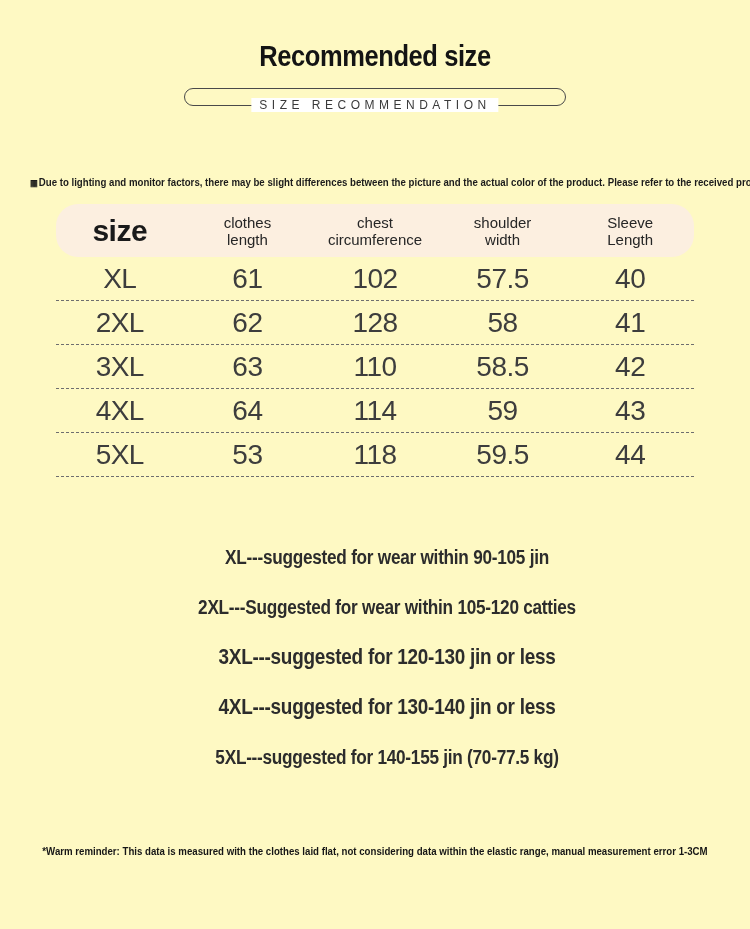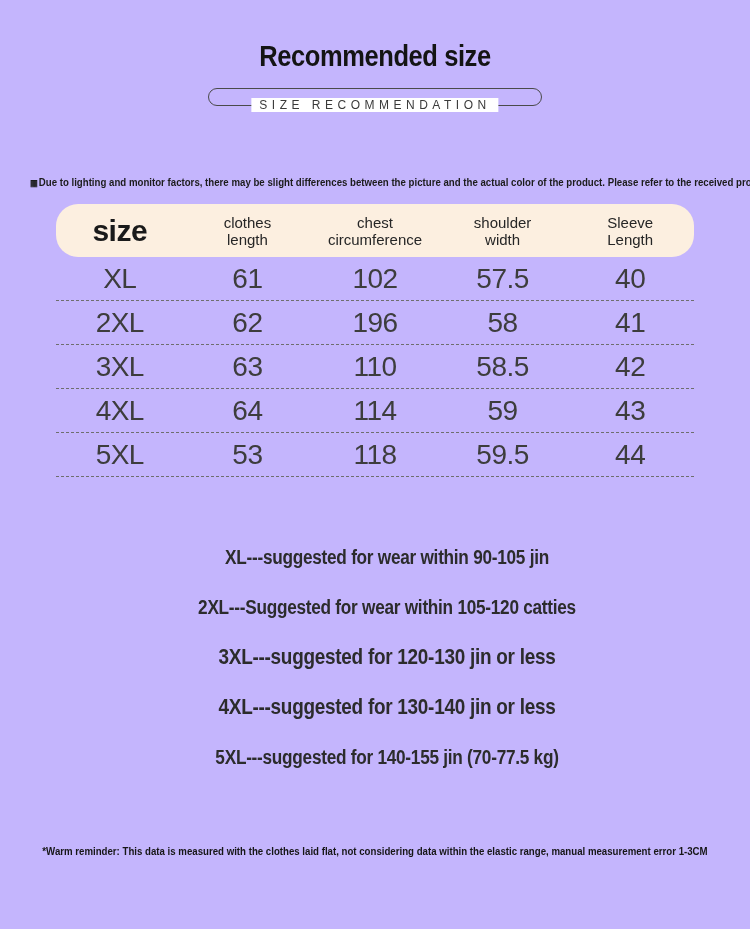--- a/index.html
+++ b/index.html
@@ -1,42 +1,42 @@
 <!DOCTYPE html>
 <html><head>
 <meta charset="utf-8">
 <style>
   * { margin:0; padding:0; box-sizing:border-box; }
   html,body { background:#ffffff; }
   .page {
     position:relative;
     width:750px; height:929px;
     margin:0 auto;
-    background:#c4b5fd;
+    background:#fef9c3;
     font-family:"Liberation Sans", sans-serif;
     color:#222;
     overflow:hidden;
   }
   
   .title {
     margin-top:40px;
     text-align:center;
     font-size:30px;
     line-height:32px;
     font-weight:bold;
     color:#141414;
     letter-spacing:-0.5px;
     transform:scaleX(0.85);
     transform-origin:50% 50%;
     white-space:nowrap;
   }
   
   .badge-pill {
     position:relative;
-    width:334px; height:18px;
+    width:382px; height:18px;
     margin:16px auto 8px;
     border:1px solid #4a4a4a;
     border-radius:10px;
   }
   .badge-label {
     position:absolute;
     left:50%; top:100%;
     transform:translate(-50%,-50%);
     background:#ffffff;
     padding:0 8px;
@@ -163,21 +163,21 @@
     <div class="trow">
       <div class="col">XL</div>
       <div class="col">61</div>
       <div class="col">102</div>
       <div class="col">57.5</div>
       <div class="col">40</div>
     </div>
     <div class="trow">
       <div class="col">2XL</div>
       <div class="col">62</div>
-      <div class="col">196</div>
+      <div class="col">128</div>
       <div class="col">58</div>
       <div class="col">41</div>
     </div>
     <div class="trow">
       <div class="col">3XL</div>
       <div class="col">63</div>
       <div class="col">110</div>
       <div class="col">58.5</div>
       <div class="col">42</div>
     </div>

